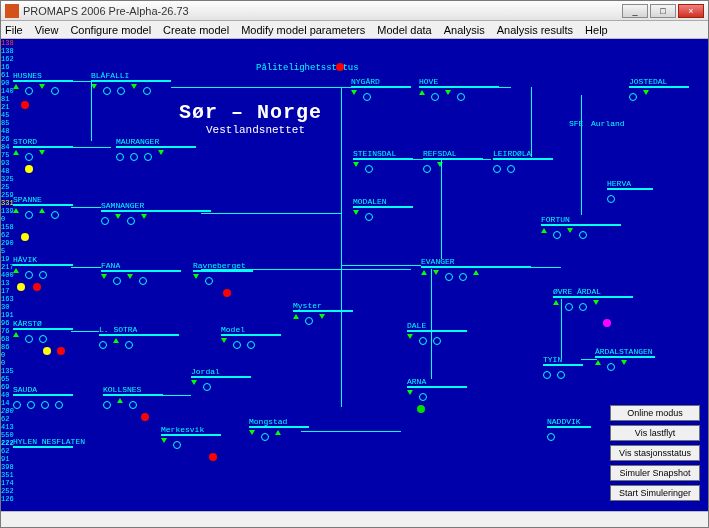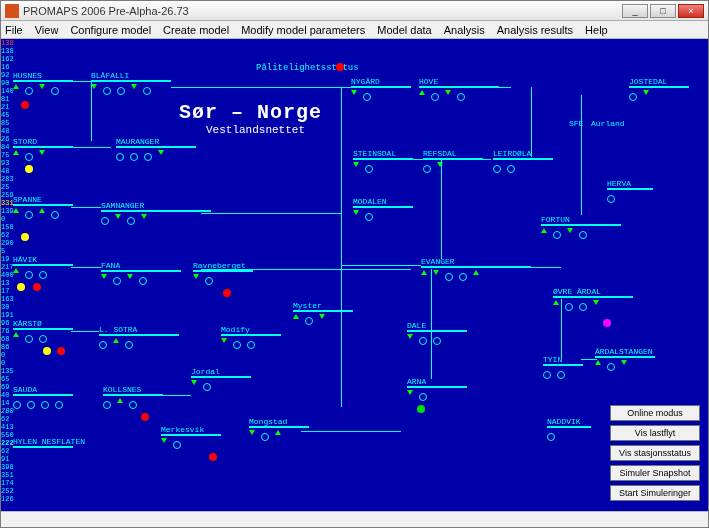--- a/index.html
+++ b/index.html
@@ -98,21 +98,21 @@
           <span class="arrow-down"></span>
           <span class="gen"></span>
           <span class="gen"></span>
           <span class="arrow-down"></span>
           <span class="gen"></span>
         </div>
     </div>
     <div class="val" style="left:78px; top:54px;">138</div>
     <div class="val" style="left:98px; top:74px;">162</div>
     <div class="val" style="left:112px; top:84px;">16</div>
-    <div class="val" style="left:102px; top:66px;">92</div>
+    <div class="val" style="left:102px; top:66px;">61</div>
     <div class="val" style="left:118px; top:66px;">90</div>
     <div class="val" style="left:134px; top:66px;">140</div>
     <div class="val" style="left:152px; top:66px;">81</div>
 
     <div class="node" style="left:12px; top:98px;">
       <div class="lbl">STORD</div>
       <div class="bus busL"></div>
       <div class="stubs">
           <span class="arrow-up"></span>
           <span class="gen"></span>
@@ -156,21 +156,21 @@
     <div class="node" style="left:100px; top:162px;">
       <div class="lbl">SAMNANGER</div>
       <div class="bus busW"></div>
       <div class="stubs">
           <span class="gen"></span>
           <span class="arrow-down"></span>
           <span class="gen"></span>
           <span class="arrow-down"></span>
         </div>
     </div>
-    <div class="val" style="left:114px; top:194px;">283</div>
+    <div class="val" style="left:114px; top:194px;">325</div>
     <div class="val" style="left:136px; top:194px;">25</div>
     <div class="val" style="left:190px; top:188px;">259</div>
 
     <div class="node" style="left:12px; top:216px;">
       <div class="lbl">HÅVIK</div>
       <div class="bus busL"></div>
       <div class="stubs">
           <span class="arrow-up"></span>
           <span class="gen"></span>
           <span class="gen"></span>
@@ -231,21 +231,21 @@
           <span class="gen"></span>
           <span class="arrow-up"></span>
           <span class="gen"></span>
         </div>
     </div>
     <div class="val" style="left:82px; top:312px;">163</div>
     <div class="val" style="left:112px; top:318px;">30</div>
     <div class="val" style="left:130px; top:330px;">191</div>
 
     <div class="node" style="left:220px; top:286px;">
-      <div class="lbl">Modify</div>
+      <div class="lbl">Model</div>
       <div class="bus busL"></div>
       <div class="stubs">
           <span class="arrow-down"></span>
           <span class="gen"></span>
           <span class="gen"></span>
         </div>
     </div>
     <div class="val" style="left:230px; top:316px;">96</div>
     <div class="val" style="left:250px; top:316px;">76</div>
 

